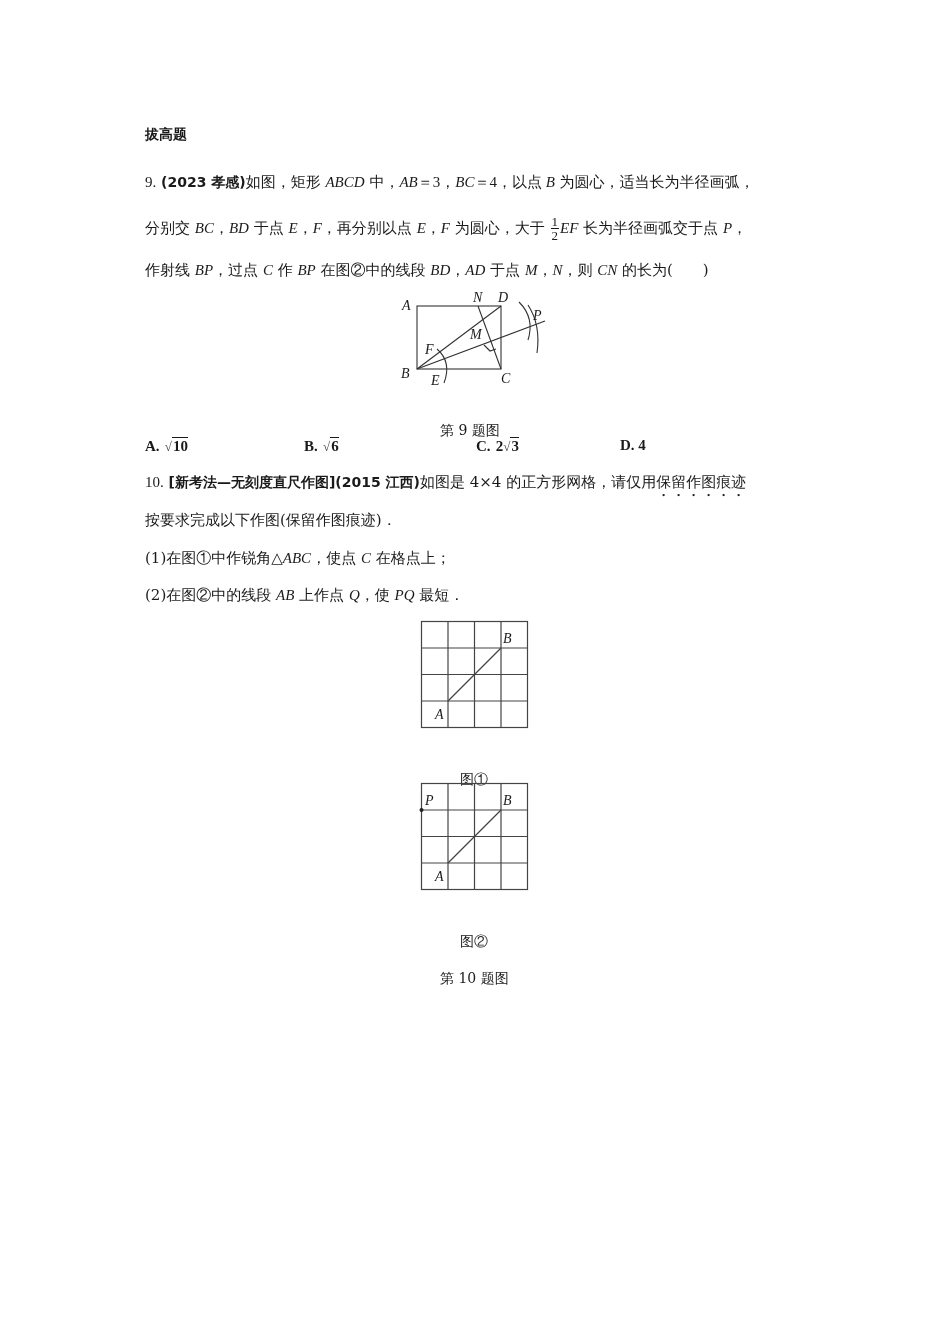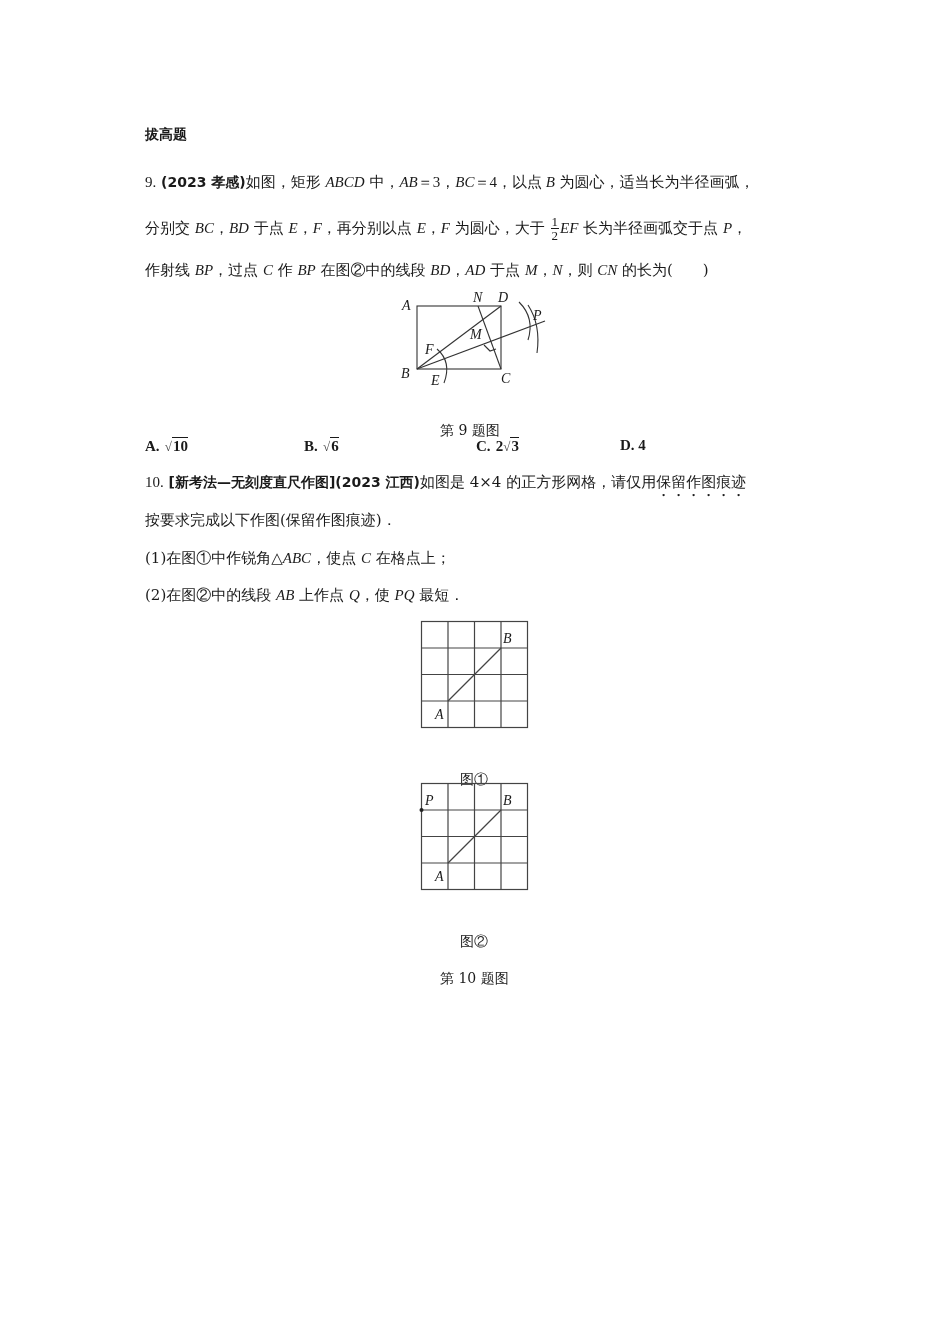--- a/index.html
+++ b/index.html
@@ -75,21 +75,21 @@
   <span class="n">C.</span>
   <span class="sqrt"><span class="n">2</span><span class="sym">√</span><span class="rad">3</span></span>
 </div>
 <div class="abs choice n" style="left:620px; top:437px;">
   <span>D.</span>
   <span>4</span>
 </div>
 
 <div class="abs line" style="left:145px; top:472px;">
   <span class="n">10.</span>
-  <span class="b">[新考法—无刻度直尺作图]</span><span class="b">(2023 江西)</span><span>如图是 4×4 的正方形网格，请仅用</span><span class="emph">保留作图痕迹</span>
+  <span class="b">[新考法—无刻度直尺作图]</span><span class="b">(2015 江西)</span><span>如图是 4×4 的正方形网格，请仅用</span><span class="emph">保留作图痕迹</span>
 </div>
 <div class="abs line" style="left:145px; top:510px;text-align:right;">按要求完成以下作图(保留作图痕迹)．</div>
 <div class="abs line" style="left:145px; top:548px;">
   <span>(1)在图①中作锐角△</span><span class="i">ABC</span><span>，使点 </span><span class="i">C</span><span> 在格点上；</span>
 </div>
 <div class="abs line" style="left:145px; top:585px;">
   <span>(2)在图②中的线段 </span><span class="i">AB</span><span> 上作点 </span><span class="i">Q</span><span>，使 </span><span class="i">PQ</span><span> 最短．</span>
 </div>
 
 <svg class="abs" style="left:415px; top:615px;" width="120" height="118" viewBox="415 615 120 118">

